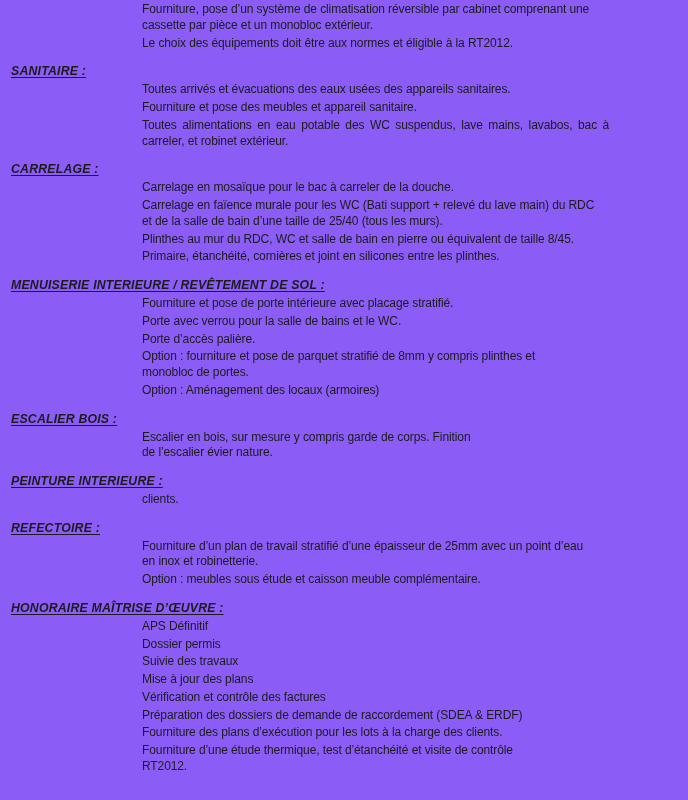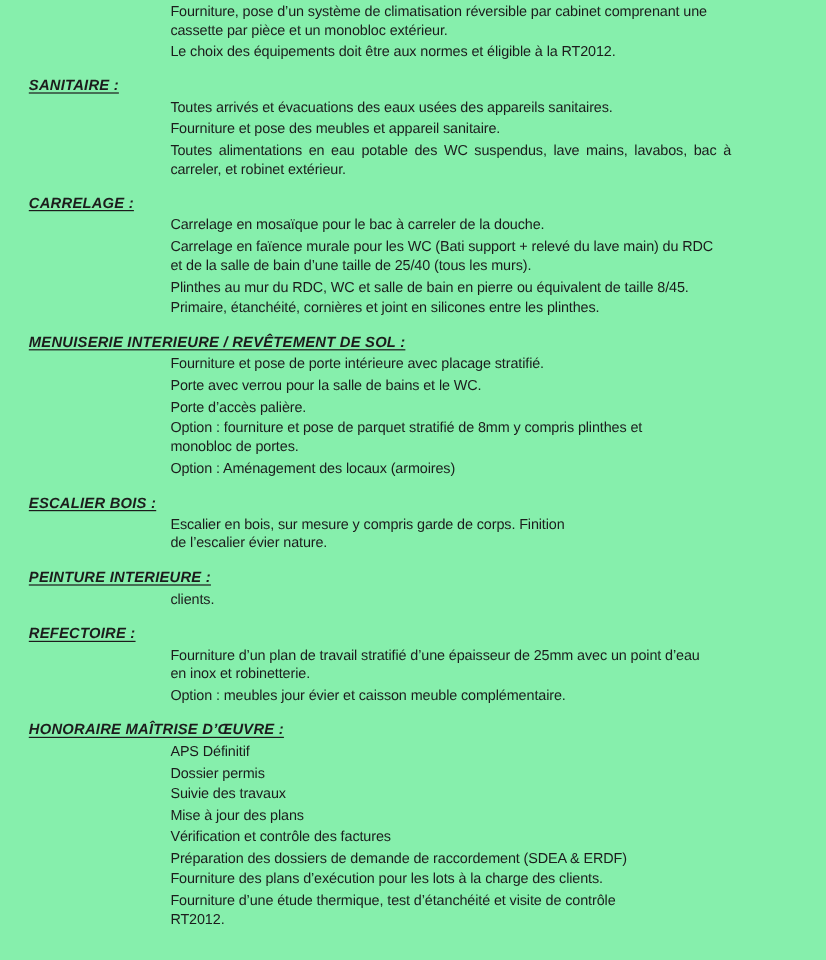--- a/index.html
+++ b/index.html
@@ -1,21 +1,21 @@
 <!DOCTYPE html>
 <html><head>
 <meta charset="utf-8">
 <style>
   html, body { margin: 0; padding: 0; background: #ffffff; }
   .page {
     position: relative;
     width: 688px;
     height: 800px;
     box-sizing: border-box;
-    background: #86efac;
+    background: #8b5cf6;
     color: #1c1c1c;
     font-family: "Liberation Sans", sans-serif;
     padding-top: 2px;
     overflow: hidden;
   }
   .para { margin: 0 0 2px 0; }
   .ind { margin-left: 142px; margin-right: 16px; }
   .line {
     font-size: 12px;
     line-height: 15.8px;
@@ -23,21 +23,21 @@
     letter-spacing: -0.1px;
   }
   .sec {
     font-size: 12.3px;
     font-weight: 700;
     font-style: italic;
     text-decoration: underline;
     text-underline-offset: 2px;
     letter-spacing: 0.2px;
     line-height: 15.8px;
-    margin: 13px 0 2px 24px;
+    margin: 13px 0 2px 11px;
     white-space: nowrap;
   }
   .ul { text-underline-offset: 2px; }
   .stretch { word-spacing: 2.3px; }
 </style>
 </head>
 <body>
 
 <div class="page">
 
@@ -104,21 +104,21 @@
   <div class="para ind">
     <div class="line">clients.</div>
   </div>
 
   <div class="sec">REFECTOIRE :</div>
   <div class="para ind">
     <div class="line">Fourniture d’un plan de travail stratifié d’une épaisseur de 25mm avec un point d’eau</div>
     <div class="line">en inox et robinetterie.</div>
   </div>
   <div class="para ind">
-    <div class="line">Option : meubles jour évier et caisson meuble complémentaire.</div>
+    <div class="line">Option : meubles sous étude et caisson meuble complémentaire.</div>
   </div>
 
   <div class="sec">HONORAIRE MAÎTRISE D’ŒUVRE :</div>
   <div class="para ind">
     <div class="line">APS Définitif</div>
   </div>
   <div class="para ind">
     <div class="line">Dossier permis</div>
   </div>
   <div class="para ind">

